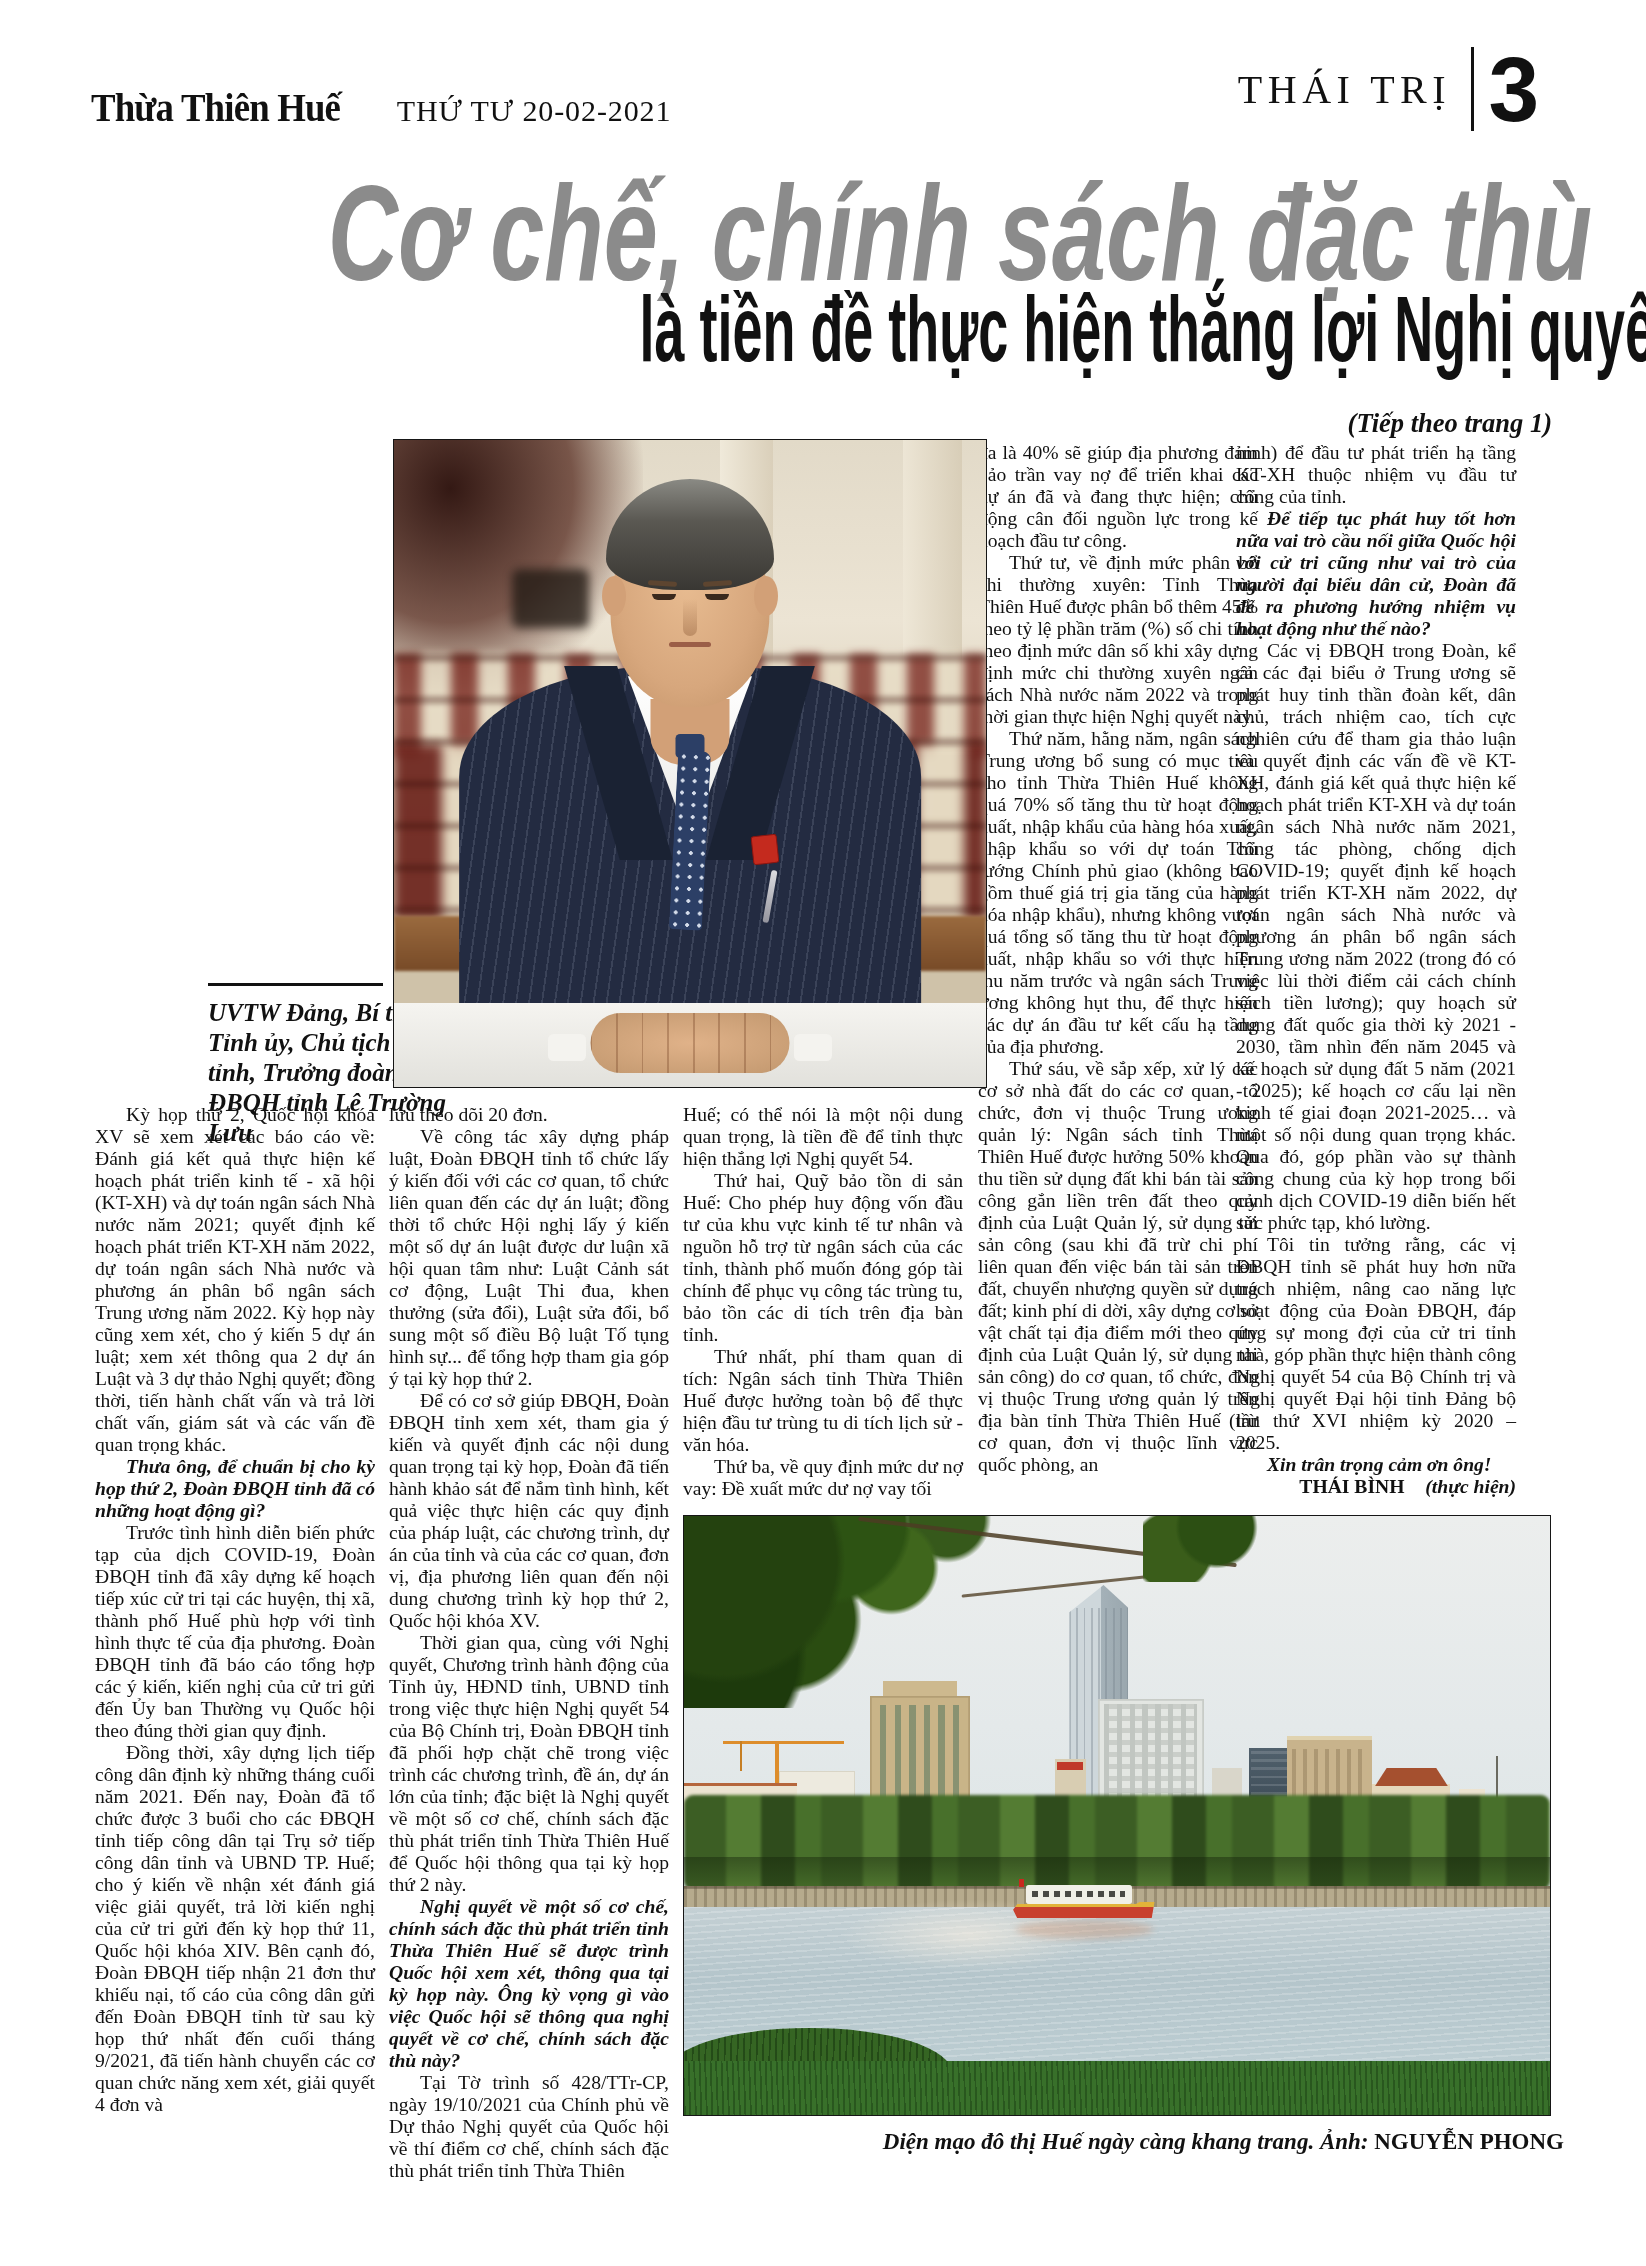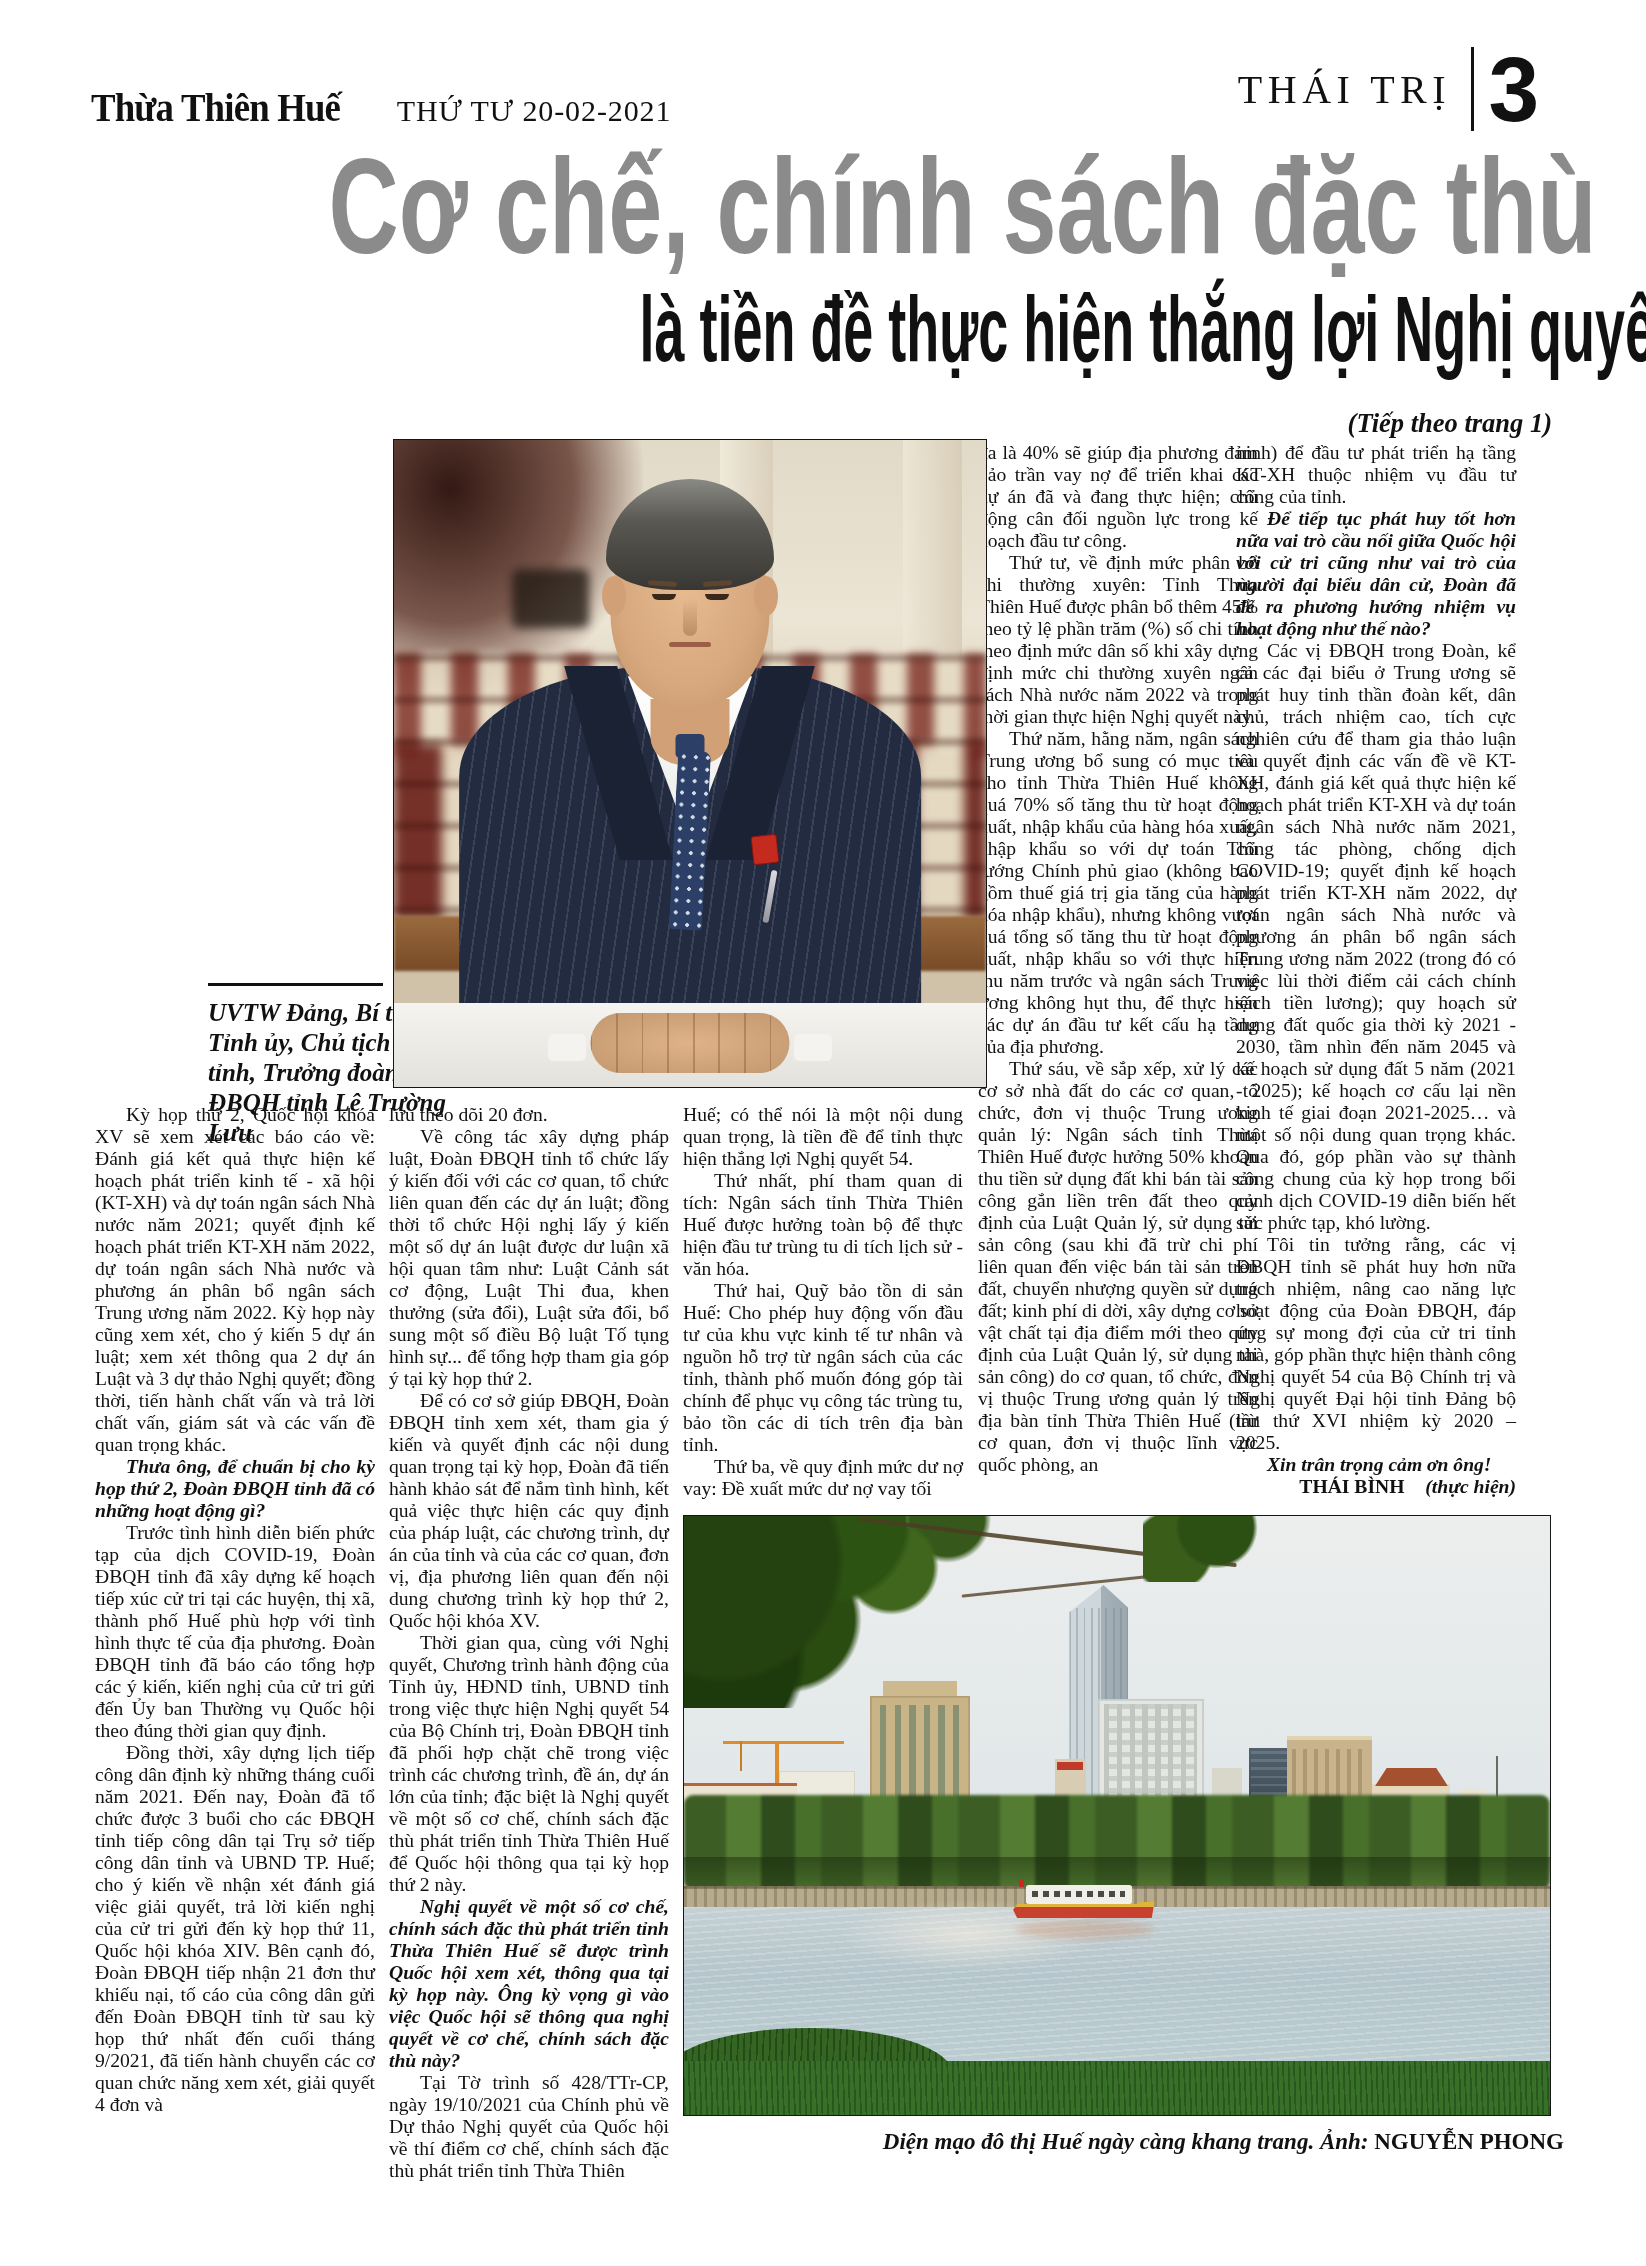--- a/index.html
+++ b/index.html
@@ -10,21 +10,21 @@
   .mast-left{position:absolute;left:91px;top:84px;white-space:nowrap;}
   .mast-logo{font-weight:bold;font-size:40px;letter-spacing:-0.9px;display:inline-block;transform:scaleX(.92);transform-origin:left;}
   .mast-date{font-size:30px;margin-left:35px;letter-spacing:0.9px;}
   .mast-right{position:absolute;right:108px;top:38px;height:102px;display:flex;align-items:center;}
   .mast-section{font-size:40px;letter-spacing:5.5px;}
   .mast-divider{width:2.7px;height:84px;background:#111;margin:0 14.6px 0 20px;}
   .mast-page{font-family:"Liberation Sans","DejaVu Sans",sans-serif;font-weight:bold;font-size:91px;line-height:1;}
 
   
   .hl-wrap{position:absolute;left:82px;width:1480px;text-align:center;white-space:nowrap;}
-  .hl-kicker{top:136px;}
+  .hl-kicker{top:163px;font-style:italic;}
   .hl-main{top:281px;}
   .hl-kicker span{display:inline-block;font-family:"Liberation Sans","DejaVu Sans",sans-serif;
     font-weight:bold;font-size:135px;line-height:1.05;transform:scaleX(.72);transform-origin:center;}
   .hl-main span{display:inline-block;font-family:"Liberation Sans","DejaVu Sans",sans-serif;
     font-weight:bold;font-size:93px;line-height:1.05;color:#111;transform:scaleX(.58);transform-origin:center;}
   .continuation{position:absolute;left:1272px;top:408px;width:280px;text-align:right;
     font-weight:bold;font-style:italic;font-size:26.5px;}
 
   
   .col{position:absolute;width:280px;font-size:19.6px;line-height:22px;text-align:justify;}
@@ -256,22 +256,22 @@
   <div class="col c2">
       <p class="para cont">lưu theo dõi 20 đơn.</p>
       <p class="para n">Về công tác xây dựng pháp luật, Đoàn ĐBQH tỉnh tổ chức lấy ý kiến đối với các cơ quan, tổ chức liên quan đến các dự án luật; đồng thời tổ chức Hội nghị lấy ý kiến một số dự án luật được dư luận xã hội quan tâm như: Luật Cảnh sát cơ động, Luật Thi đua, khen thưởng (sửa đổi), Luật sửa đổi, bổ sung một số điều Bộ luật Tố tụng hình sự... để tổng hợp tham gia góp ý tại kỳ họp thứ 2.</p>
       <p class="para n">Để có cơ sở giúp ĐBQH, Đoàn ĐBQH tỉnh xem xét, tham gia ý kiến và quyết định các nội dung quan trọng tại kỳ họp, Đoàn đã tiến hành khảo sát để nắm tình hình, kết quả việc thực hiện các quy định của pháp luật, các chương trình, dự án của tỉnh và của các cơ quan, đơn vị, địa phương liên quan đến nội dung chương trình kỳ họp thứ 2, Quốc hội khóa XV.</p>
       <p class="para n">Thời gian qua, cùng với Nghị quyết, Chương trình hành động của Tỉnh ủy, HĐND tỉnh, UBND tỉnh trong việc thực hiện Nghị quyết 54 của Bộ Chính trị, Đoàn ĐBQH tỉnh đã phối hợp chặt chẽ trong việc trình các chương trình, đề án, dự án lớn của tỉnh; đặc biệt là Nghị quyết về một số cơ chế, chính sách đặc thù phát triển tỉnh Thừa Thiên Huế để Quốc hội thông qua tại kỳ họp thứ 2 này.</p>
       <p class="para q">Nghị quyết về một số cơ chế, chính sách đặc thù phát triển tỉnh Thừa Thiên Huế sẽ được trình Quốc hội xem xét, thông qua tại kỳ họp này. Ông kỳ vọng gì vào việc Quốc hội sẽ thông qua nghị quyết về cơ chế, chính sách đặc thù này?</p>
       <p class="para n">Tại Tờ trình số 428/TTr-CP, ngày 19/10/2021 của Chính phủ về Dự thảo Nghị quyết của Quốc hội về thí điểm cơ chế, chính sách đặc thù phát triển tỉnh Thừa Thiên</p>
     </div>
   <div class="col c3">
       <p class="para cont">Huế; có thể nói là một nội dung quan trọng, là tiền đề để tỉnh thực hiện thắng lợi Nghị quyết 54.</p>
+      <p class="para n">Thứ hai, Quỹ bảo tồn di sản Huế: Cho phép huy động vốn đầu tư của khu vực kinh tế tư nhân và nguồn hỗ trợ từ ngân sách của các tỉnh, thành phố muốn đóng góp tài chính để phục vụ công tác trùng tu, bảo tồn các di tích trên địa bàn tỉnh.</p>
       <p class="para n">Thứ nhất, phí tham quan di tích: Ngân sách tỉnh Thừa Thiên Huế được hưởng toàn bộ để thực hiện đầu tư trùng tu di tích lịch sử - văn hóa.</p>
-      <p class="para n">Thứ hai, Quỹ bảo tồn di sản Huế: Cho phép huy động vốn đầu tư của khu vực kinh tế tư nhân và nguồn hỗ trợ từ ngân sách của các tỉnh, thành phố muốn đóng góp tài chính để phục vụ công tác trùng tu, bảo tồn các di tích trên địa bàn tỉnh.</p>
       <p class="para n">Thứ ba, về quy định mức dư nợ vay: Đề xuất mức dư nợ vay tối</p>
     </div>
   <div class="col c4">
       <p class="para cont">đa là 40% sẽ giúp địa phương đảm bảo trần vay nợ để triển khai các dự án đã và đang thực hiện; chủ động cân đối nguồn lực trong kế hoạch đầu tư công.</p>
       <p class="para n">Thứ tư, về định mức phân bổ chi thường xuyên: Tỉnh Thừa Thiên Huế được phân bổ thêm 45% theo tỷ lệ phần trăm (%) số chi tính theo định mức dân số khi xây dựng định mức chi thường xuyên ngân sách Nhà nước năm 2022 và trong thời gian thực hiện Nghị quyết này.</p>
       <p class="para n">Thứ năm, hằng năm, ngân sách Trung ương bổ sung có mục tiêu cho tỉnh Thừa Thiên Huế không quá 70% số tăng thu từ hoạt động xuất, nhập khẩu của hàng hóa xuất, nhập khẩu so với dự toán Thủ tướng Chính phủ giao (không bao gồm thuế giá trị gia tăng của hàng hóa nhập khẩu), nhưng không vượt quá tổng số tăng thu từ hoạt động xuất, nhập khẩu so với thực hiện thu năm trước và ngân sách Trung ương không hụt thu, để thực hiện các dự án đầu tư kết cấu hạ tầng của địa phương.</p>
       <p class="para n">Thứ sáu, về sắp xếp, xử lý các cơ sở nhà đất do các cơ quan, tổ chức, đơn vị thuộc Trung ương quản lý: Ngân sách tỉnh Thừa Thiên Huế được hưởng 50% khoản thu tiền sử dụng đất khi bán tài sản công gắn liền trên đất theo quy định của Luật Quản lý, sử dụng tài sản công (sau khi đã trừ chi phí liên quan đến việc bán tài sản trên đất, chuyển nhượng quyền sử dụng đất; kinh phí di dời, xây dựng cơ sở vật chất tại địa điểm mới theo quy định của Luật Quản lý, sử dụng tài sản công) do cơ quan, tổ chức, đơn vị thuộc Trung ương quản lý trên địa bàn tỉnh Thừa Thiên Huế (trừ cơ quan, đơn vị thuộc lĩnh vực quốc phòng, an</p>
     </div>
   <div class="col c5">
       <p class="para cont">ninh) để đầu tư phát triển hạ tầng KT-XH thuộc nhiệm vụ đầu tư công của tỉnh.</p>

